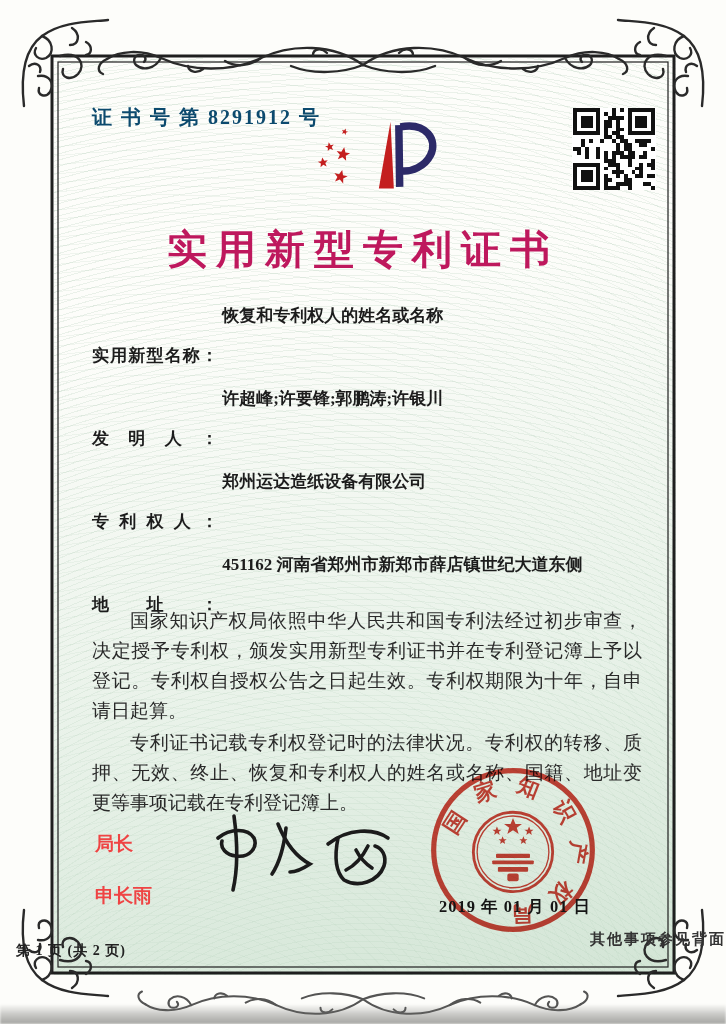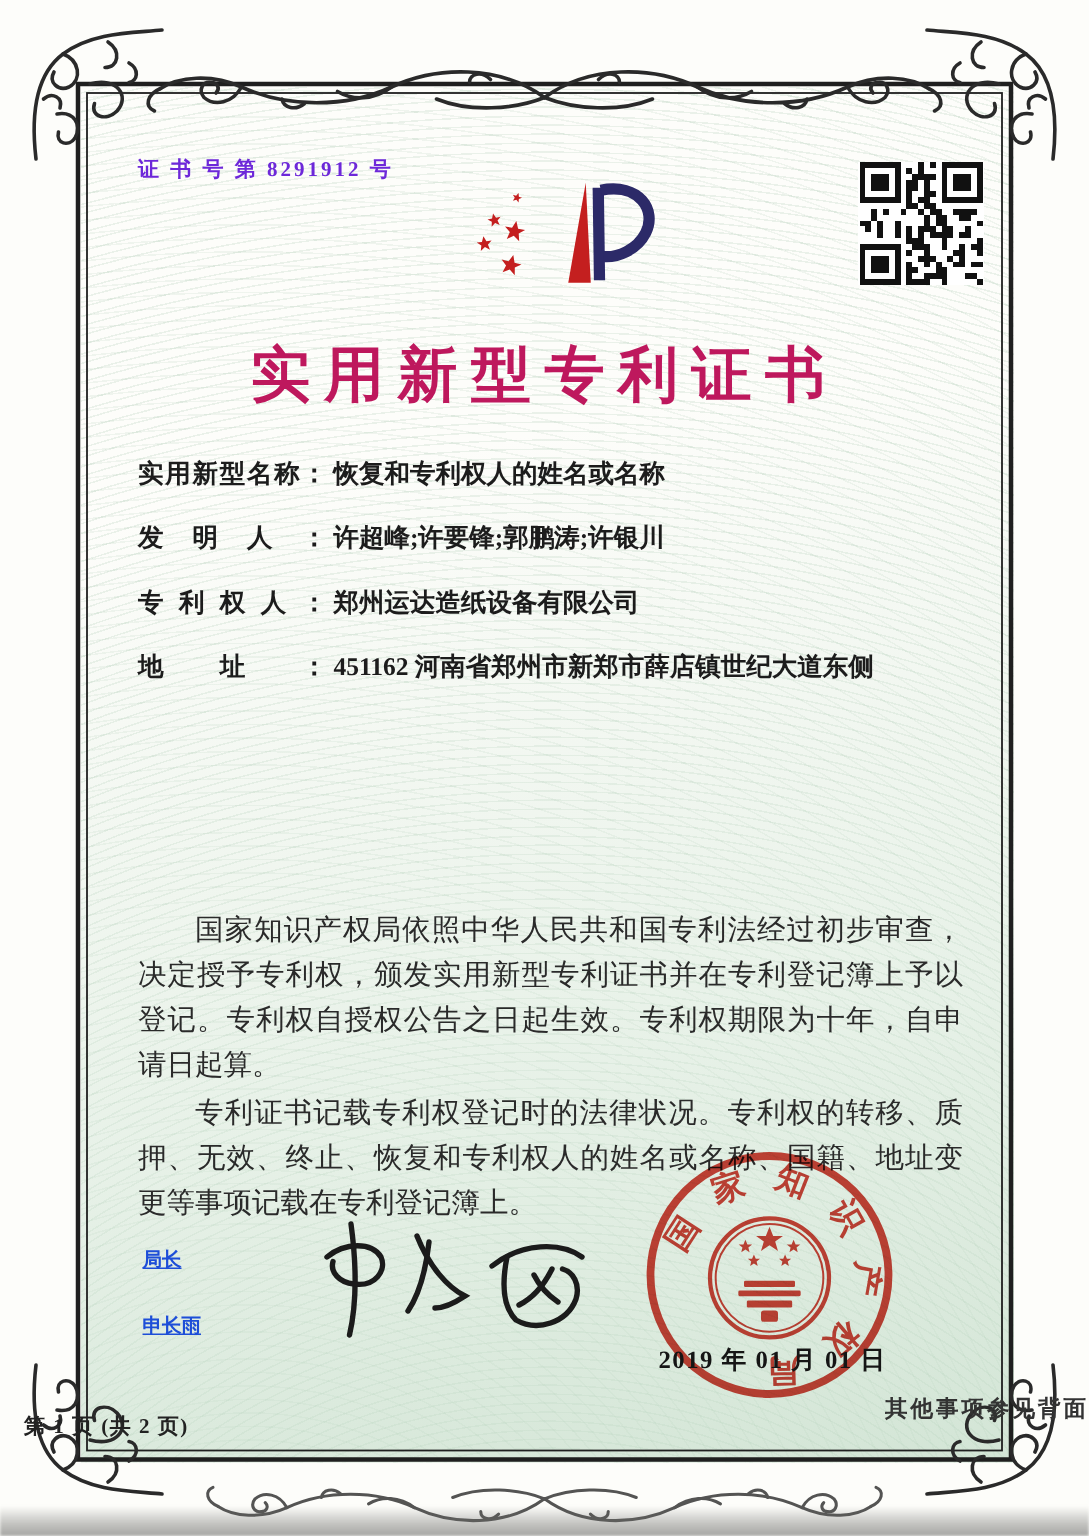--- a/index.html
+++ b/index.html
@@ -19,44 +19,44 @@
     pointer-events:none;
   }
   .frame-svg{position:absolute;left:0;top:0;}
   .scan-shadow{
     position:absolute;left:0;bottom:0;width:100%;height:20px;
     background:linear-gradient(180deg, rgba(120,120,118,0) 0%, rgba(110,110,108,.38) 55%, rgba(92,92,90,.55) 100%);
     filter:blur(1px);
   }
   .cert-no{
     position:absolute;left:92px;top:104px;
-    font-size:14px;letter-spacing:2px;font-weight:600;color:#6d28d9;
+    font-size:20px;letter-spacing:2px;font-weight:600;color:#0c4a6e;
   }
   .logo{position:absolute;left:293px;top:106px;}
   .qr{position:absolute;left:572px;top:108px;width:84px;height:82px;background:#fff;}
   .title{
     position:absolute;left:0;top:222px;width:726px;text-align:center;
     font-size:40px;font-weight:700;letter-spacing:9px;color:#be185d;
   }
   .fields{position:absolute;left:92px;top:303px;width:560px;}
   .field-row{margin-bottom:17px;font-size:17px;line-height:26px;white-space:nowrap;}
   .field-label{
     display:inline-block;width:126px;text-align:justify;text-align-last:justify;
-    font-weight:600;color:#1c1c1c;vertical-align:top;
+    font-weight:600;color:#1c1c1c;vertical-align:top;margin-top:40px;
   }
   .field-value{font-weight:600;color:#1c1c1c;}
   .grant-row .pair{display:inline-block;}
   .grant-row .pair.second{margin-left:42px;}
   .legal{
     position:absolute;left:92px;top:606px;width:550px;
     font-size:19px;line-height:1.58;color:#2a2a2a;text-align:justify;
     font-style:normal;
   }
   .legal p{margin:0 0 2px 0;text-indent:2em;}
-  .signatory{position:absolute;left:95px;top:831px;font-size:13px;font-weight:600;color:#1d4ed8;text-decoration:underline;}
+  .signatory{position:absolute;left:95px;top:831px;font-size:19px;font-weight:600;color:#ef4444;}
   .signatory .line2{margin-top:26px;}
   .signature-svg{position:absolute;left:200px;top:806px;}
   .seal-svg{position:absolute;left:428px;top:765px;opacity:.92;mix-blend-mode:multiply;}
   .seal-date{
     position:absolute;left:420px;top:896px;width:190px;text-align:center;
     font-size:16.5px;font-weight:700;letter-spacing:1px;color:#151515;z-index:5;
   }
   .page-info{
     position:absolute;left:16px;top:942px;width:726px;text-align:left;
     font-size:14px;font-weight:600;color:#222;letter-spacing:1px;

